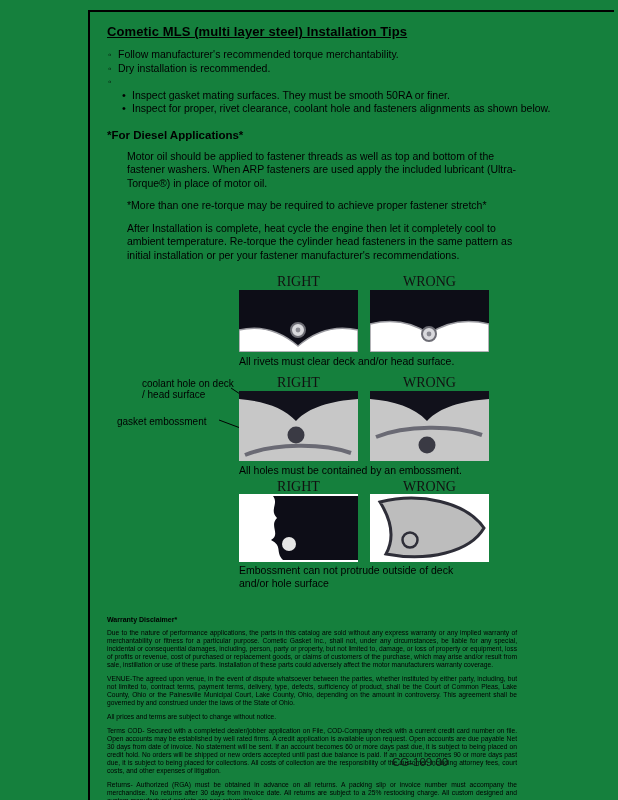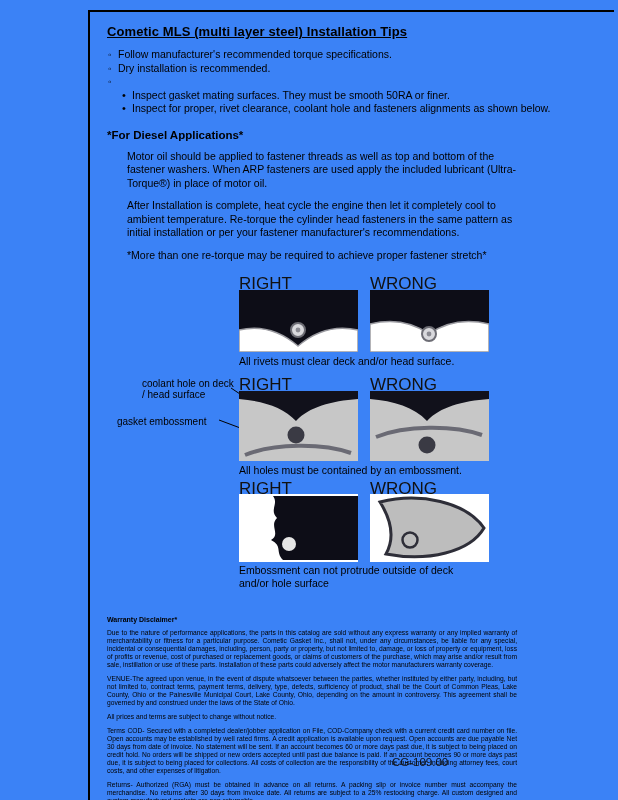--- a/index.html
+++ b/index.html
@@ -1,19 +1,19 @@
 <!DOCTYPE html>
 <html><head>
 <meta charset="utf-8">
 <style>
   * { box-sizing: border-box; margin: 0; padding: 0; }
   html, body { background: #e9e9e9; }
   body { font-family: "Liberation Sans", sans-serif; color: #000; }
   .page {
-    position: relative; width: 618px; height: 800px; background: #3b82f6;
+    position: relative; width: 618px; height: 800px; background: #15803d;
     margin: 0 auto; overflow: hidden;
   }
   .frame {
     position: absolute; left: 88px; top: 10px; right: 4px; bottom: 0;
     border-top: 2px solid #000; border-left: 2px solid #000;
   }
   .content { padding: 12px 14px 0 17px; }
 
   .title {
     font-size: 13px; font-weight: bold; text-decoration: underline;
@@ -22,21 +22,21 @@
   .tips { margin-left: 1px; }
   .tip { display: flex; align-items: flex-start; font-size: 10.5px; line-height: 13.5px; }
   .tip .bullet { width: 10px; flex: 0 0 10px; text-align: left; font-size: 10px; }
   .tip.sub { padding-left: 14px; }
   .tip.sub .bullet { font-size: 11px; }
 
   .diesel-heading { font-size: 11.5px; font-weight: bold; margin-top: 13px; }
   .para { font-size: 10.5px; line-height: 13.5px; width: 402px; margin-top: 9px; margin-left: 20px; }
 
   .figures { position: relative; height: 322px; margin-top: 12px; }
-  .fig-label { position: absolute; width: 119px; font-size: 17px; color: #111; }
+  .fig-label { position: absolute; width: 119px; text-align: center; font-size: 14px; color: #111; font-family: Liberation Serif, serif; }
   .fig-img { position: absolute; width: 119px; }
   .fig-img svg { display: block; }
   .fig-caption { position: absolute; font-size: 10.5px; line-height: 12.5px; width: 245px; }
   .callout { position: absolute; font-size: 10px; line-height: 11px; }
   .callout-lines { position: absolute; left: 0; top: 0; pointer-events: none; }
 
   .legal { margin-top: 20px; width: 410px; }
   .legal-heading { font-size: 7px; font-weight: bold; margin-bottom: 6px; }
   .legal-para { font-size: 6.7px; line-height: 8px; margin-bottom: 6px; text-align: justify; }
 
@@ -49,43 +49,43 @@
 
 <div class="page">
   <div class="frame">
     <div class="content">
 
       <h1 class="title">Cometic MLS (multi layer steel) Installation Tips</h1>
 
       <div class="tips">
         <div class="tip">
           <span class="bullet">◦</span>
-          <span>Follow manufacturer's recommended torque specifications.</span>
+          <span>Follow manufacturer's recommended torque merchantability.</span>
         </div>
         <div class="tip">
           <span class="bullet">◦</span>
           <span>Dry installation is recommended.</span>
         </div>
         <div class="tip">
           <span class="bullet">◦</span>
         </div>
         <div class="tip sub">
           <span class="bullet">•</span>
           <span>Inspect gasket mating surfaces.  They must be smooth 50RA or finer.</span>
         </div>
         <div class="tip sub">
           <span class="bullet">•</span>
           <span>Inspect for proper, rivet clearance, coolant hole and fasteners alignments as shown below.</span>
         </div>
       </div>
 
       <h2 class="diesel-heading">*For Diesel Applications*</h2>
       <p class="para">Motor oil should be applied to fastener threads as well as top and bottom of the fastener washers. When ARP fasteners are used apply the included lubricant (Ultra-Torque®) in place of motor oil.</p>
+      <p class="para">*More than one re-torque may be required to achieve proper fastener stretch*</p>
       <p class="para">After Installation is complete, heat cycle the engine then let it completely cool to ambient temperature. Re-torque the cylinder head fasteners in the same pattern as initial installation or per your fastener manufacturer's recommendations.</p>
-      <p class="para">*More than one re-torque may be required to achieve proper fastener stretch*</p>
 
       <div class="figures">
 
         <div class="fig-label" style="left:132px; top:0;">RIGHT</div>
         <div class="fig-label" style="left:263px; top:0;">WRONG</div>
         <div class="fig-img" style="left:132px; top:16px;">
           <svg width="119" height="62" viewBox="0 0 119 62">
             <rect width="119" height="62" fill="#0d0d17"></rect>
             <path d="M0,62 L0,40 C25,34 45,44 59,56 C73,44 93,34 119,40 L119,62 Z" fill="#ffffff" stroke="#9a9aa0" stroke-width="1.5"></path>
             <circle cx="59" cy="40" r="7" fill="#d9d9dd" stroke="#6d6d75" stroke-width="2"></circle>

